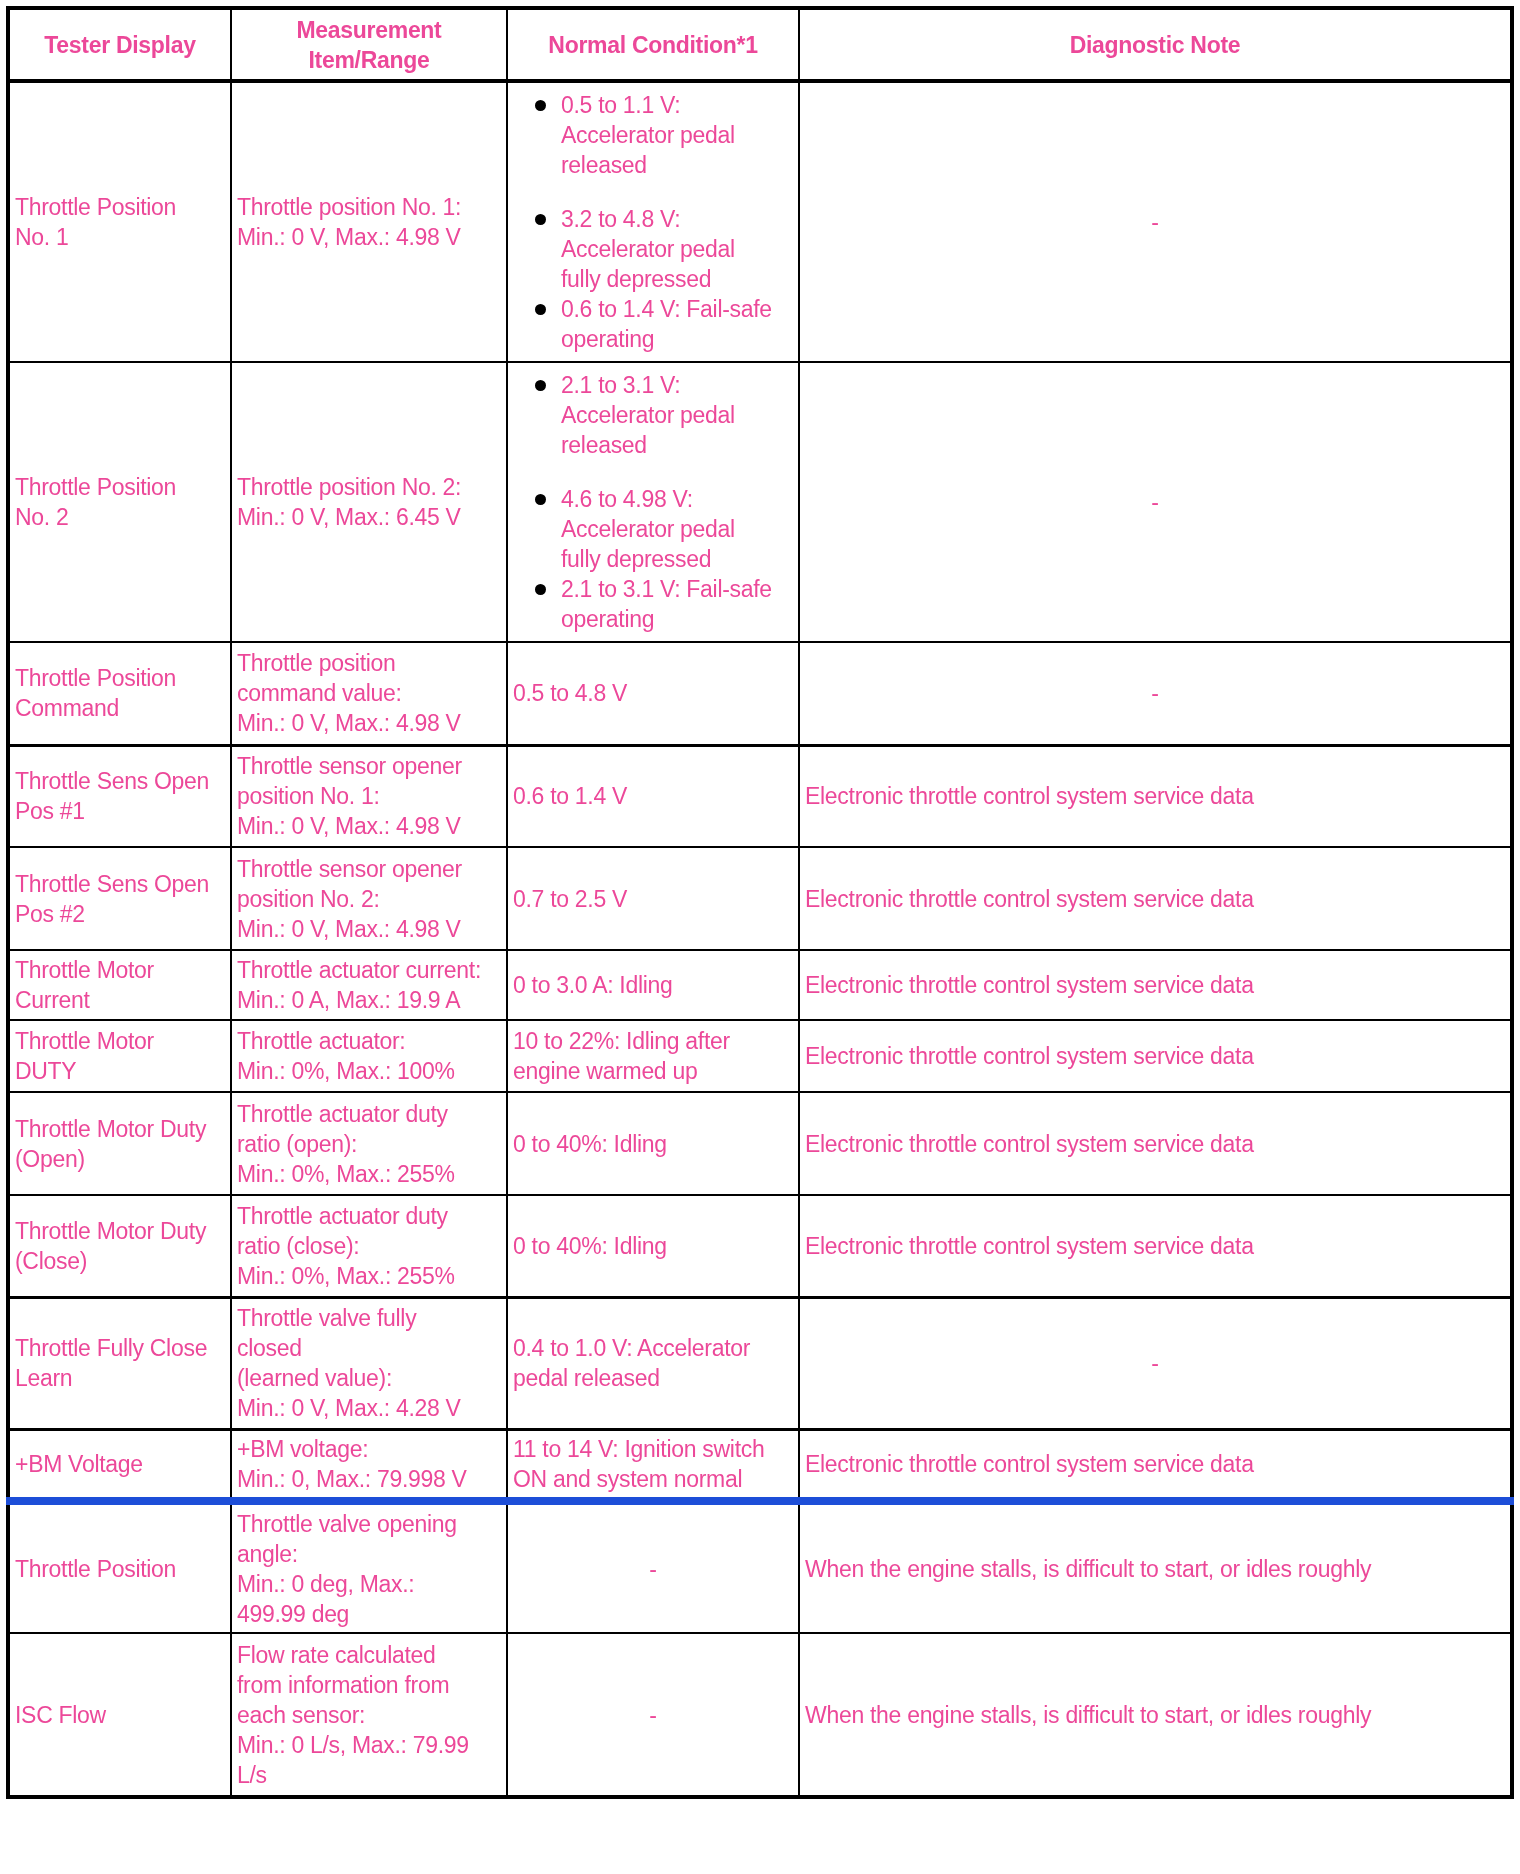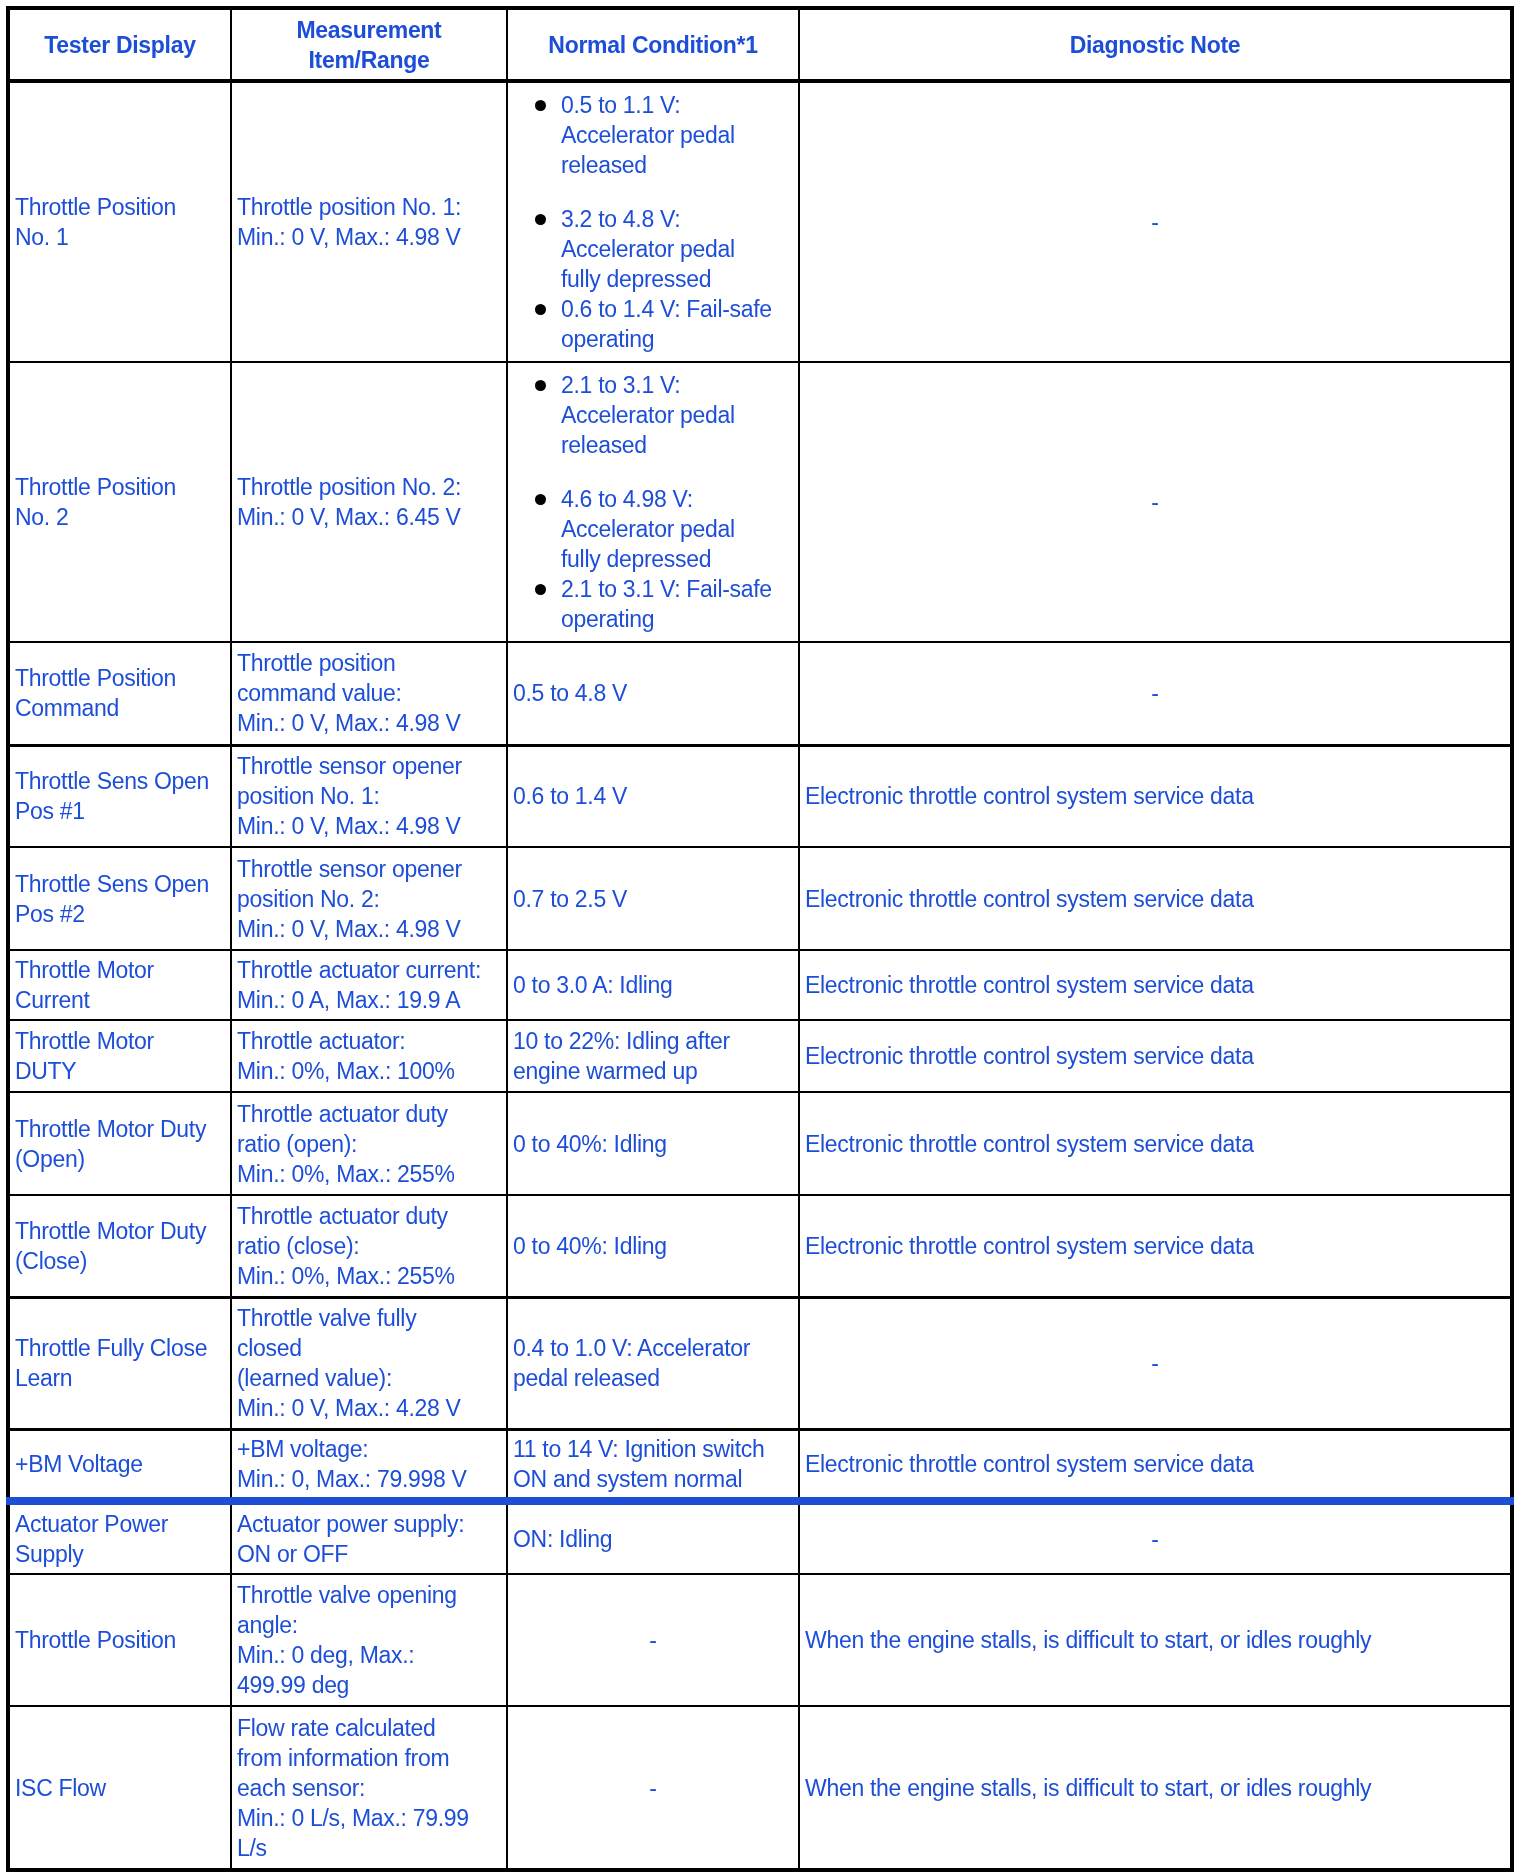--- a/index.html
+++ b/index.html
@@ -6,21 +6,21 @@
   body { width: 1520px; height: 1874px; position: relative; overflow: hidden; }
   .tbl {
     position: absolute; left: 6px; top: 6px;
     border-collapse: collapse;
     table-layout: fixed;
     width: 1508px;
     border: 4px solid #000;
     font-family: "Liberation Sans", sans-serif;
     font-size: 23px;
     line-height: 30px;
-    color: #1d4ed8;
+    color: #ec4899;
     letter-spacing: -0.3px;
   }
   .tbl th, .tbl td {
     border: 2px solid #000;
     padding: 0 5px;
     vertical-align: middle;
     text-align: left;
   }
   .tbl th {
     font-weight: bold;
@@ -187,28 +187,20 @@
 
     <tr style="height:72px; border-bottom:8px solid #1d4ed8;">
       <td class="multiline">+BM Voltage</td>
       <td class="multiline">+BM voltage:
 Min.: 0, Max.: 79.998 V</td>
       <td class="multiline">11 to 14 V: Ignition switch
 ON and system normal</td>
       <td>Electronic throttle control system service data</td>
     </tr>
 
-    <tr style="height:73px;">
-      <td class="multiline">Actuator Power
-Supply</td>
-      <td class="multiline">Actuator power supply:
-ON or OFF</td>
-      <td class="multiline">ON: Idling</td>
-      <td class="center">-</td>
-    </tr>
 
     <tr style="height:132px;">
       <td class="multiline">Throttle Position</td>
       <td class="multiline">Throttle valve opening
 angle:
 Min.: 0 deg, Max.:
 499.99 deg</td>
       <td class="center">-</td>
       <td>When the engine stalls, is difficult to start, or idles roughly</td>
     </tr>

